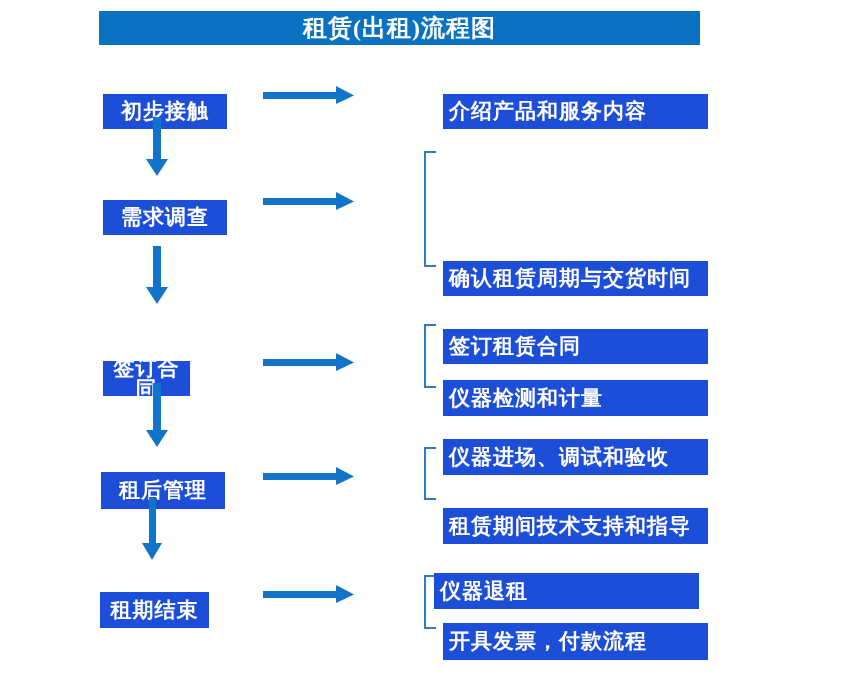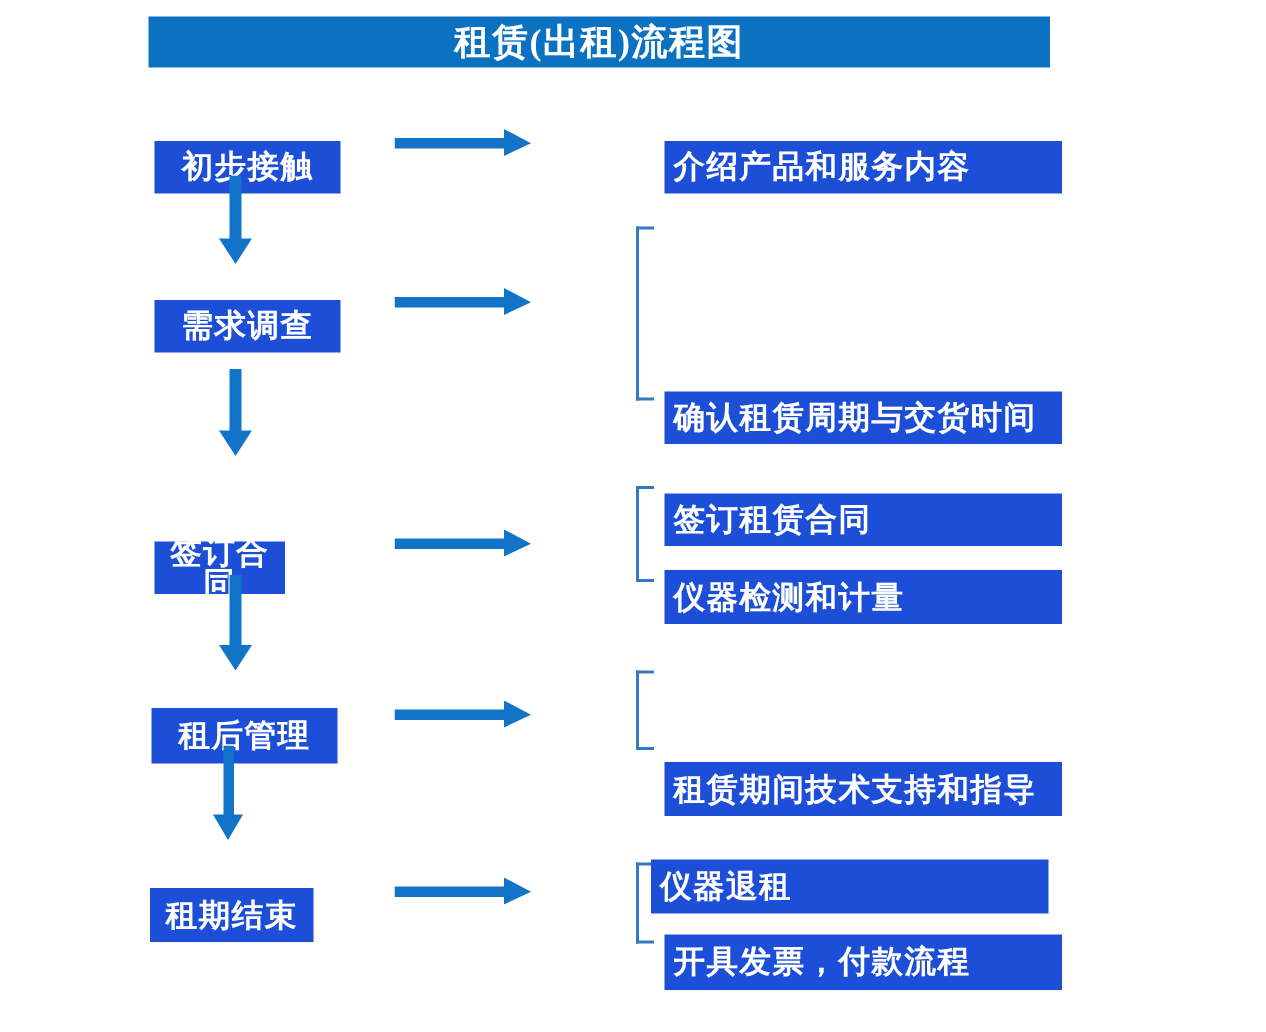--- a/index.html
+++ b/index.html
@@ -93,18 +93,19 @@
   <div class="bracket" style="left:424px;top:447px;height:49px"></div>
   <div class="bracket" style="left:424px;top:575px;height:50px"></div>
 
   <div class="bluebox detail" style="left:443px;top:78px;width:259px;height:35px">介绍产品和服务内容</div>
 
   <div class="bluebox detail" style="left:443px;top:245px;width:259px;height:35px">确认租赁周期与交货时间</div>
 
   <div class="bluebox detail" style="left:443px;top:313px;width:259px;height:35px">签订租赁合同</div>
   <div class="bluebox detail" style="left:443px;top:364px;width:259px;height:36px">仪器检测和计量</div>
 
+  <div class="bluebox detail" style="left:443px;top:423px;width:259px;height:36px">仪器进场、调试和验收</div>
   <div class="bluebox detail" style="left:443px;top:492px;width:259px;height:36px">租赁期间技术支持和指导</div>
 
   <div class="bluebox detail" style="left:434px;top:557px;width:259px;height:36px">仪器退租</div>
   <div class="bluebox detail" style="left:443px;top:607px;width:259px;height:37px">开具发票，付款流程</div>
 
 </div>
 
 </body></html>

